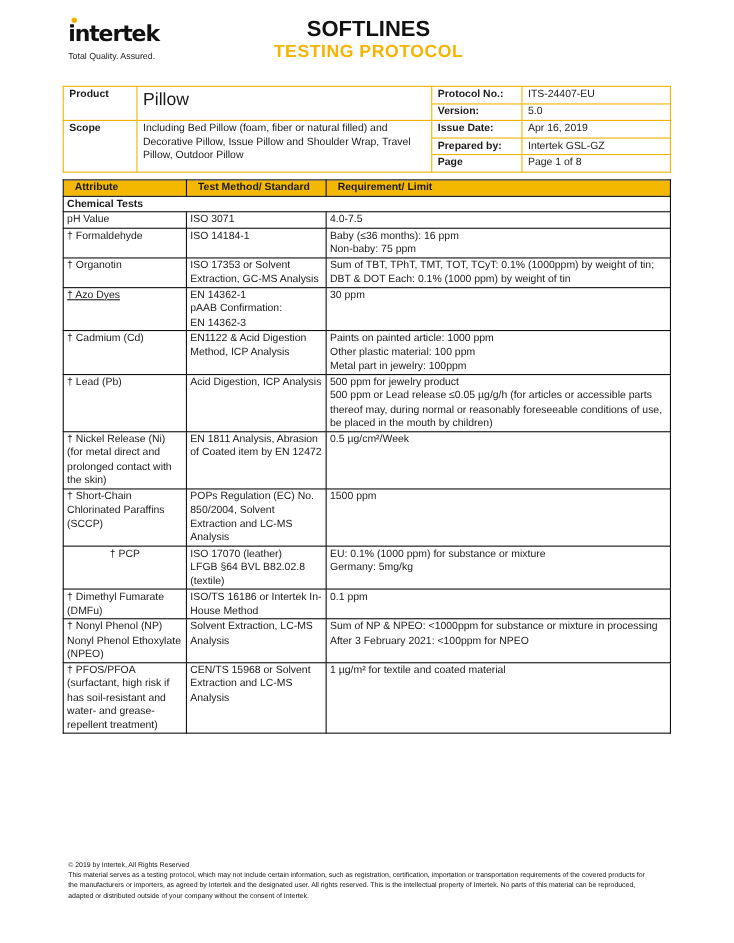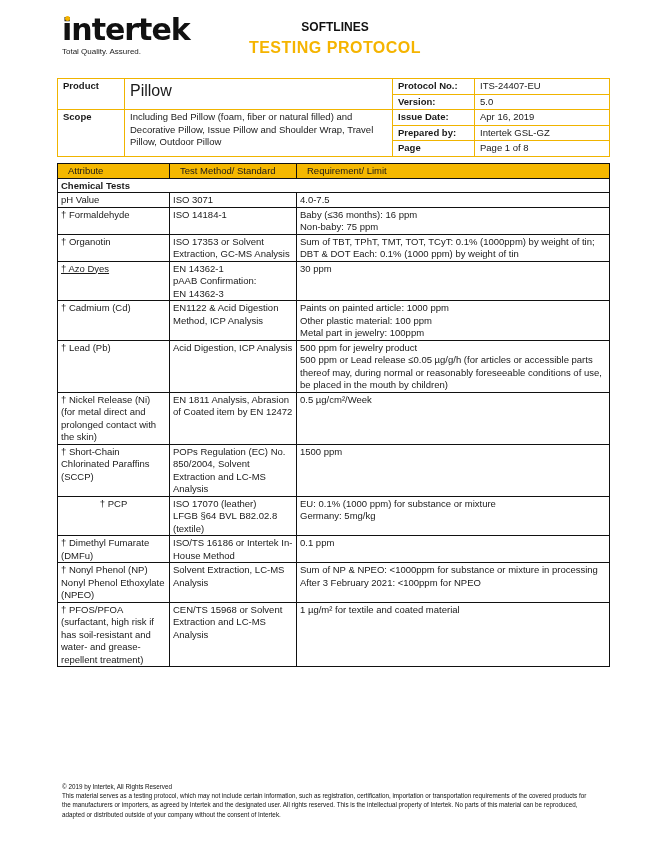--- a/index.html
+++ b/index.html
@@ -1,38 +1,38 @@
 <!DOCTYPE html>
 <html><head>
 <meta charset="utf-8">
 <style>
   * { box-sizing: border-box; margin: 0; padding: 0; }
   html, body { width: 667px; height: 857px; background: #fff; overflow: hidden; }
   body { font-family: "Liberation Sans", sans-serif; color: #1a1a1a; position: relative; }
 
   .logo { position: absolute; left: 62px; top: 15px; width: 130px; }
-  .logo-word { font-family: "DejaVu Sans", sans-serif; font-size: 30px; font-weight: bold; letter-spacing: -1px; color: #111; line-height: 30px; position: relative; }
+  .logo-word { font-family: "DejaVu Sans", sans-serif; font-size: 20px; font-weight: bold; letter-spacing: -1px; color: #111; line-height: 30px; position: relative; }
   .logo-dot { position: absolute; left: 3px; top: 1px; width: 5px; height: 5px; background: #f5b400; border-radius: 50%; }
   .logo-tag { font-size: 8px; color: #222; margin-top: 2px; }
 
   .title { position: absolute; left: 230px; top: 17px; width: 210px; text-align: center; }
-  .title-1 { font-size: 12px; font-weight: bold; color: #111; line-height: 20px; }
+  .title-1 { font-size: 20px; font-weight: bold; color: #111; line-height: 20px; }
   .title-2 { font-size: 16px; font-weight: bold; color: #f5b400; line-height: 22px; letter-spacing: 0.5px; }
 
   table { border-collapse: collapse; font-size: 9.5px; line-height: 12.5px; }
   td, th { vertical-align: top; text-align: left; }
 
   .info { position: absolute; left: 57px; top: 78px; width: 553px; border: 1.2px solid #f0b400; }
   .info td { border: 1px solid #f0b400; padding: 1px 5px; }
   .info .lbl { font-weight: bold; }
   .info .product-val { font-size: 16px; line-height: 20px; padding-top: 2px; }
 
   .main { position: absolute; left: 57px; top: 163px; width: 553px; border: 1.2px solid #111; }
   .main td, .main th { border: 1px solid #111; padding: 1px 3px 0 3px; }
-  .main thead th { background: #f5b800; font-weight: normal; border-color: #111; padding-left: 10px; }
+  .main thead th { background: #f5b800; font-weight: bold; border-color: #111; padding-left: 10px; }
   .main .section td { font-weight: bold; }
   .c1 { width: 112px; }
   .c2 { width: 127px; }
 
   .footer { position: absolute; left: 62px; top: 782px; width: 530px; font-size: 6.3px; line-height: 9.2px; color: #111; }
 </style>
 </head>
 <body>
 
 <div class="logo">

